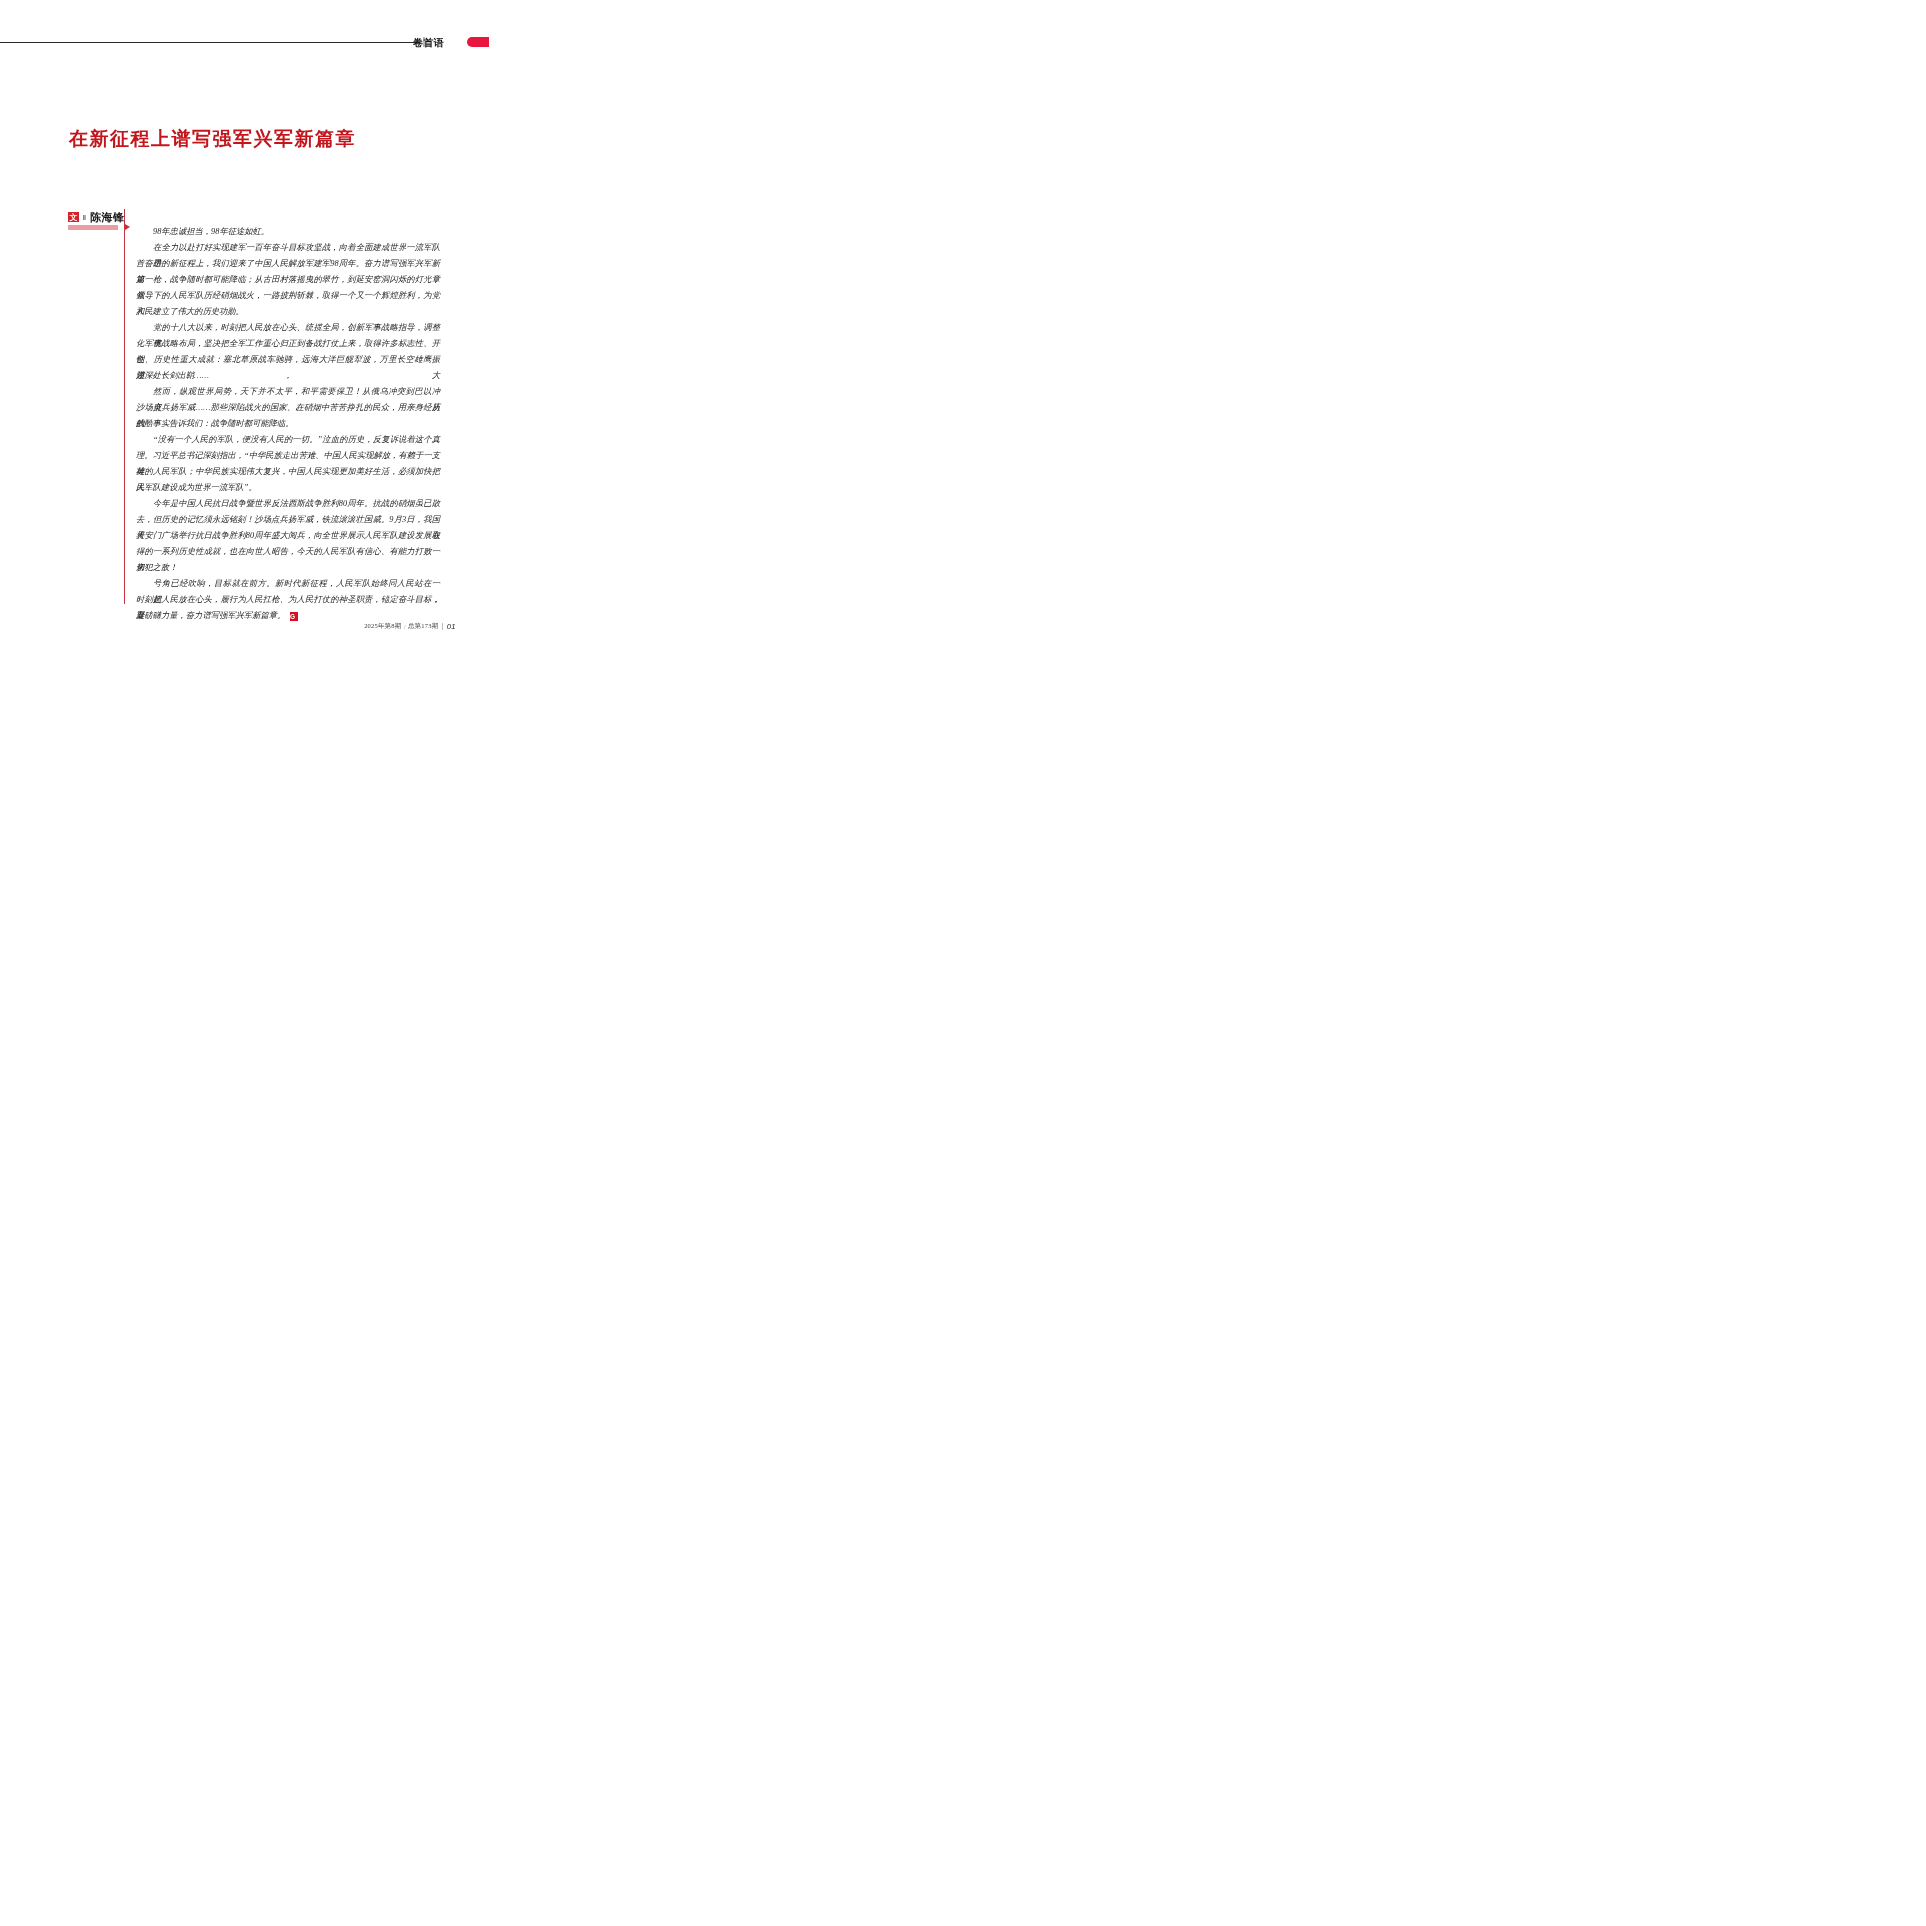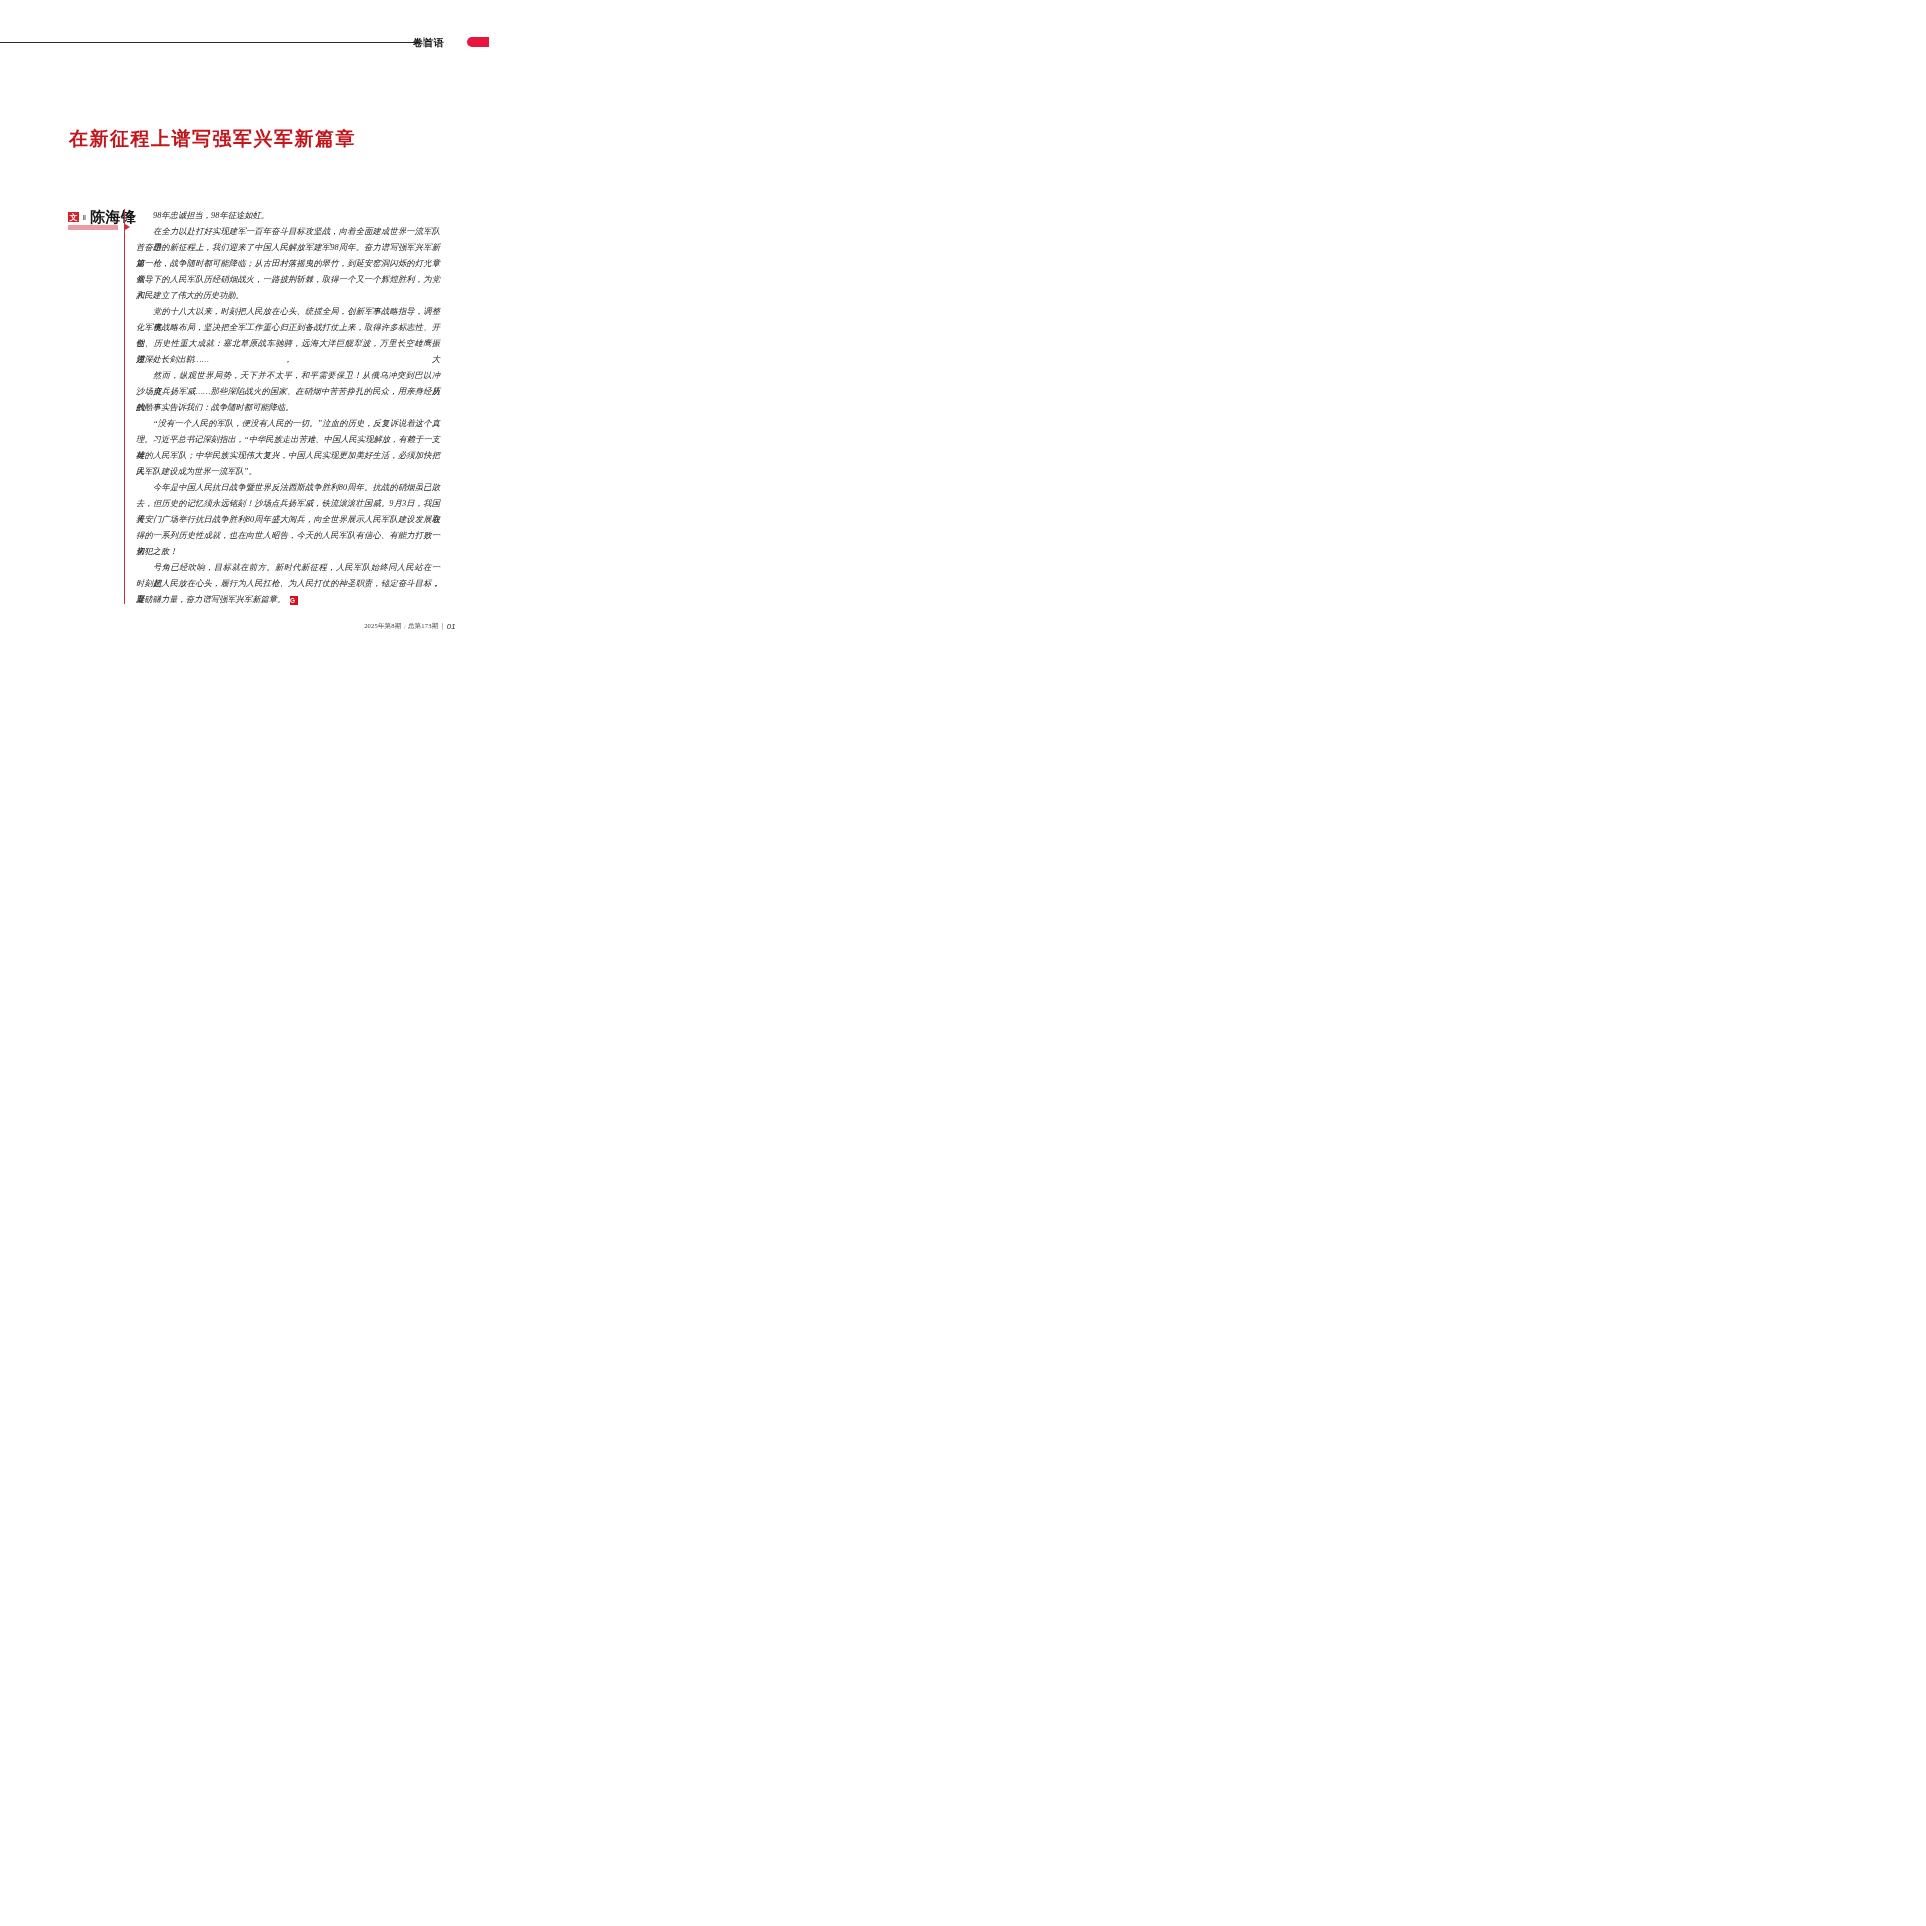--- a/index.html
+++ b/index.html
@@ -60,42 +60,42 @@
     font-size:8px;font-weight:700;flex:0 0 auto;
   }
   .byline-sep{
     margin-left:3.9px;
     font-family:"Liberation Sans", sans-serif;
     font-size:8px;color:#222222;font-weight:400;
   }
   .byline-author{
     margin-left:4.2px;
     font-family:"Liberation Sans", sans-serif;
-    font-size:15px;font-weight:700;color:#161616;
+    font-size:11px;font-weight:700;color:#161616;
     letter-spacing:0.4px;white-space:nowrap;
   }
   .byline-underline{
     position:absolute;left:68px;top:225px;width:50px;height:4.6px;
     background:var(--pink-bar);
   }
   
   .body-rule{
     position:absolute;left:124px;top:209px;width:0.6px;height:395px;
     background:var(--red-line);
   }
   .body-rule-arrow{
     position:absolute;left:125px;top:224px;
     width:0;height:0;
     border-left:5px solid var(--red-triangle);
     border-top:3.5px solid transparent;
     border-bottom:3.5px solid transparent;
   }
   
   .article-body{
-    position:absolute;left:136px;top:208px;width:304px;
+    position:absolute;left:136px;top:224px;width:304px;
     color:var(--ink);
     font-family:"Liberation Serif", serif;
     font-style:italic;
     font-size:8.3px;
   }
   .body-line{
     height:16px;line-height:16px;
     text-align:justify;
     white-space:normal;
   }

